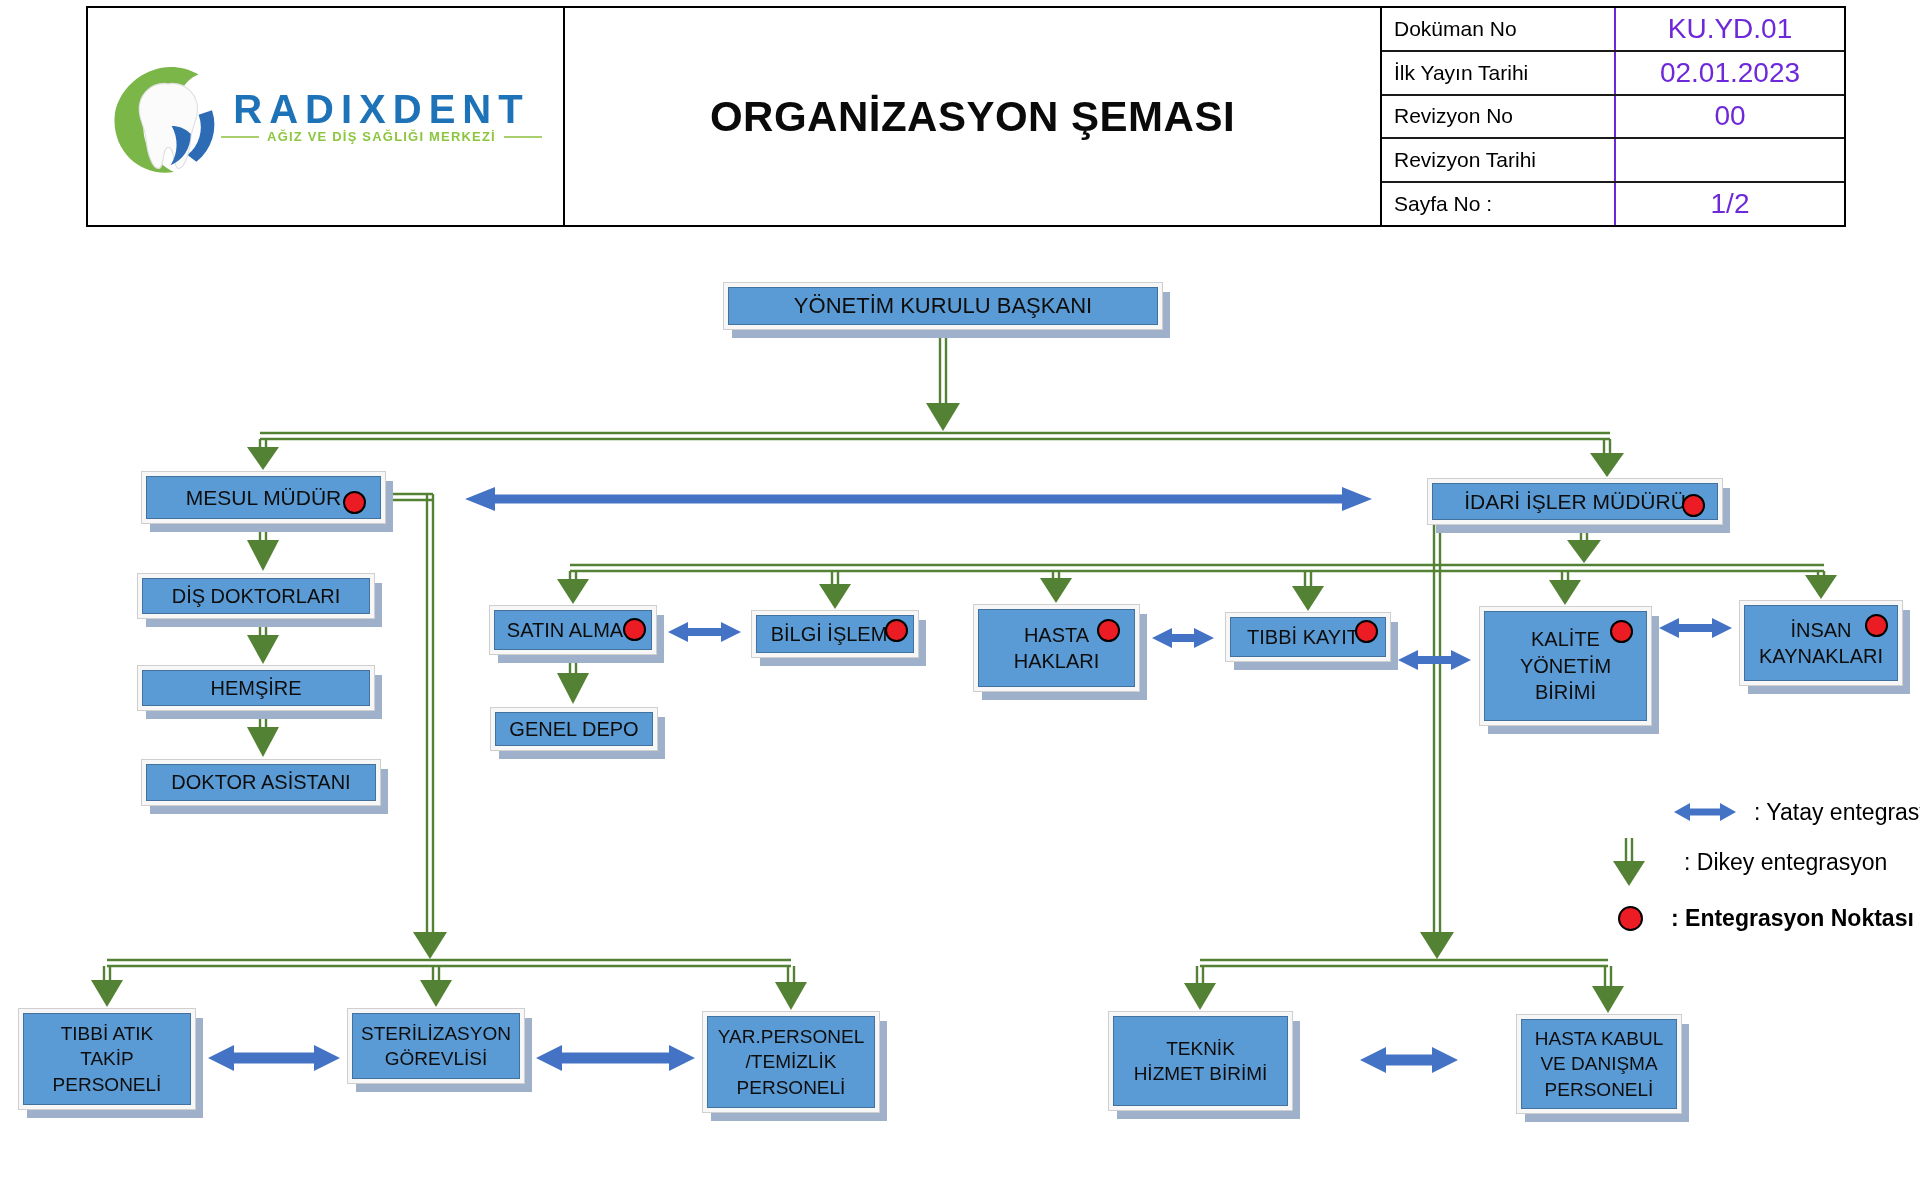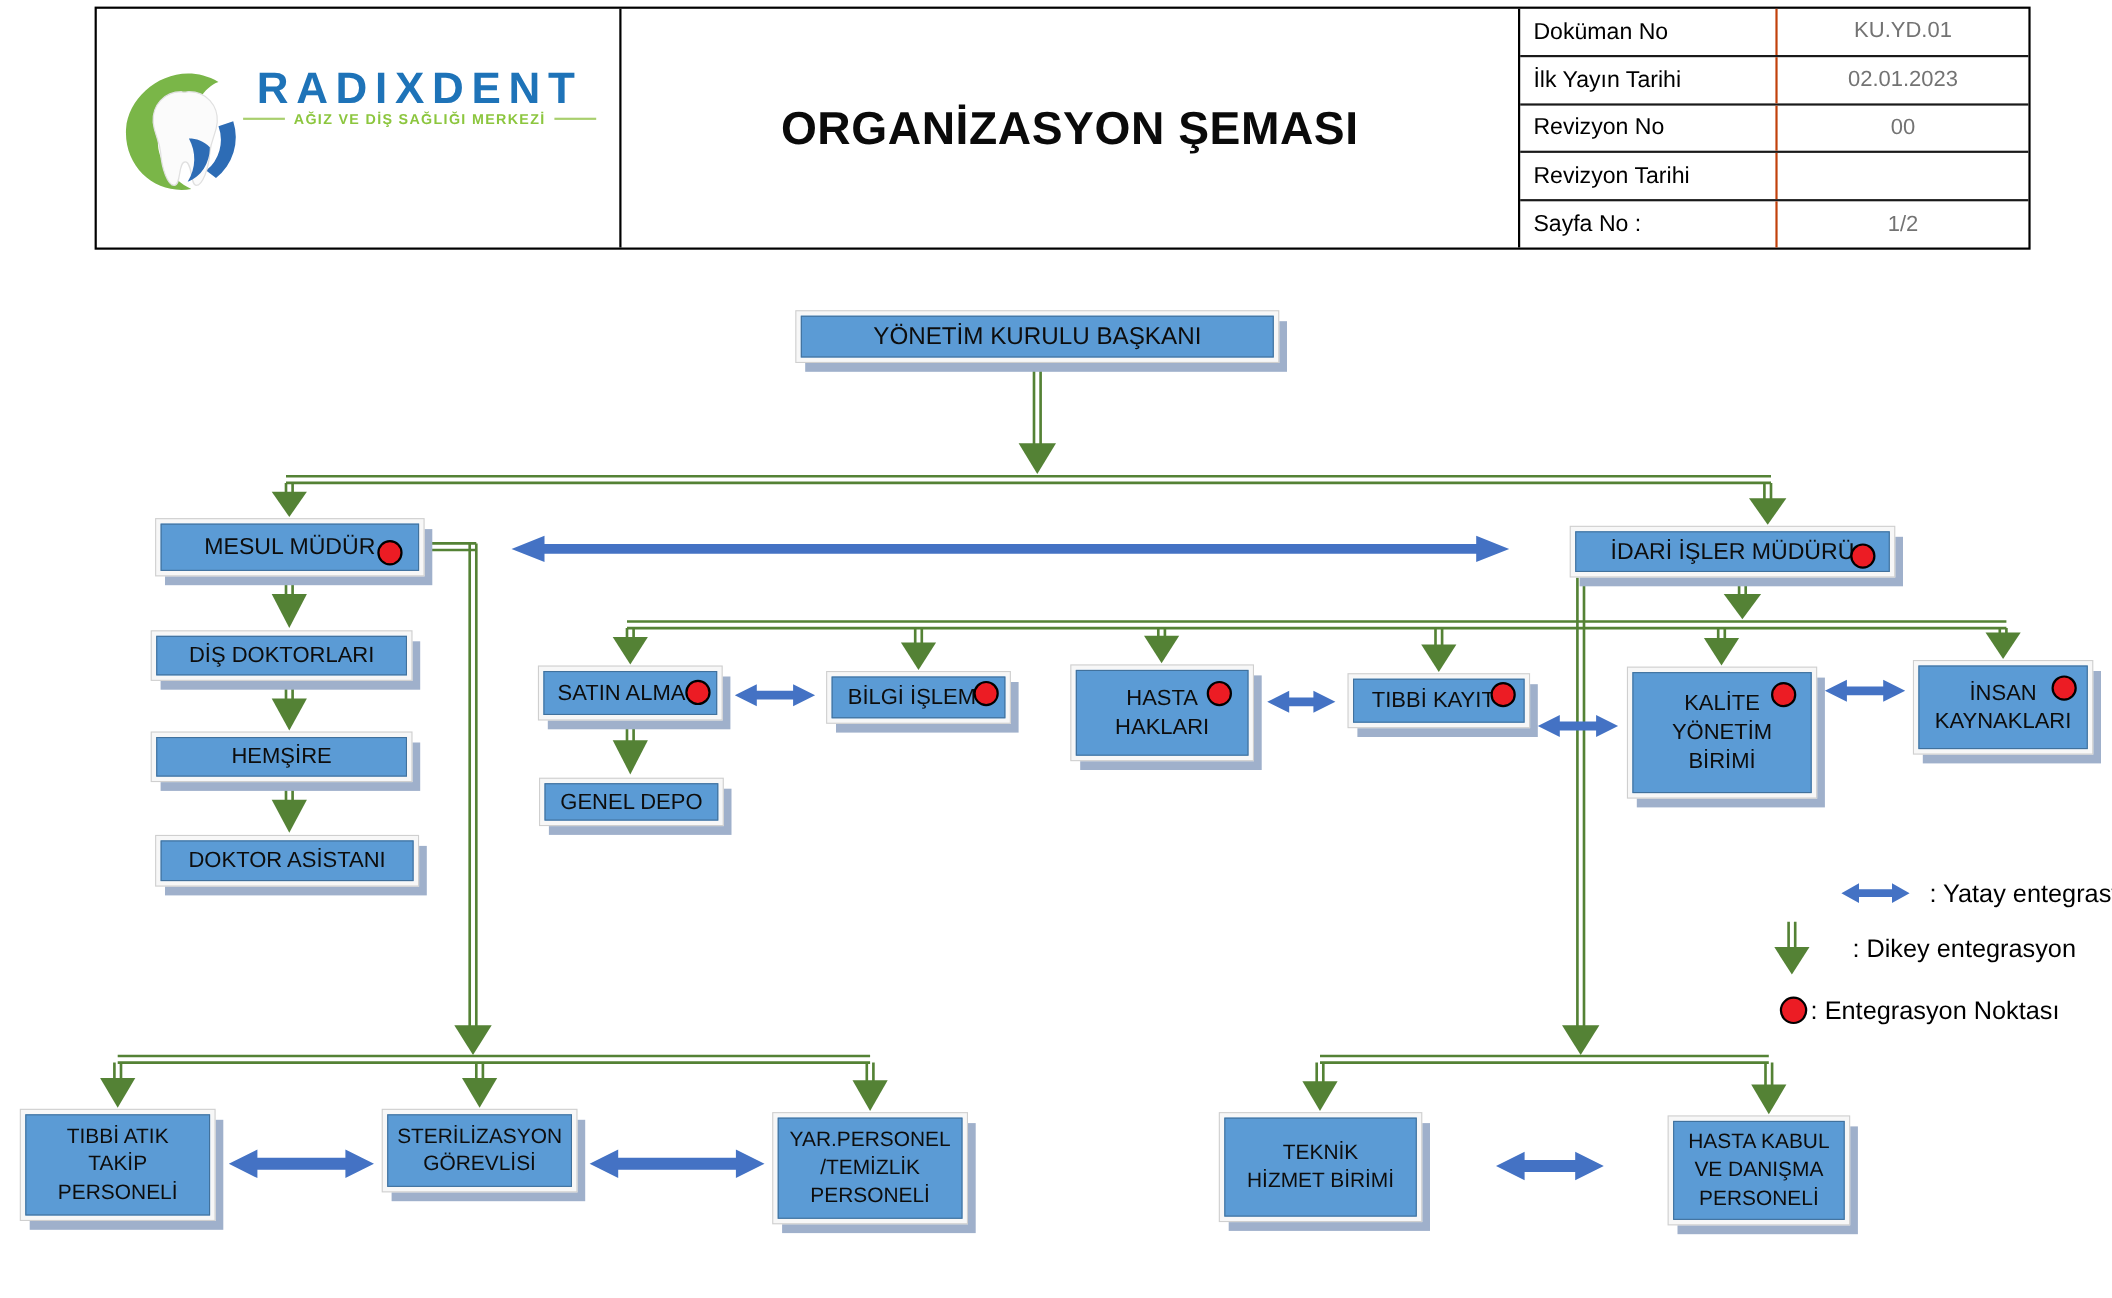--- a/index.html
+++ b/index.html
@@ -13,23 +13,23 @@
 
   
   .header{position:absolute;left:86px;top:6px;width:1760px;height:221px;border:2px solid #000;
           display:flex;box-sizing:border-box;background:#fff;}
   .h-cell-logo{width:475px;display:flex;align-items:center;justify-content:center;box-sizing:border-box;}
   .h-cell-title{flex:1;border-left:2px solid #000;display:flex;align-items:center;justify-content:center;box-sizing:border-box;}
   .h-cell-table{width:464px;border-left:2px solid #000;display:flex;flex-direction:column;box-sizing:border-box;}
   .doc-row{flex:1;display:flex;border-bottom:2px solid #1a1a1a;box-sizing:border-box;}
   .doc-row:last-child{border-bottom:none;}
   .doc-label{width:232px;display:flex;align-items:center;padding-left:12px;font-size:21px;color:#000;box-sizing:border-box;}
-  .doc-value{flex:1;border-left:2px solid #c2410c;display:flex;align-items:center;justify-content:center;font-size:20px;color:#737373;box-sizing:border-box;}
+  .doc-value{flex:1;border-left:2px solid #6d28d9;display:flex;align-items:center;justify-content:center;font-size:28px;color:#6d28d9;box-sizing:border-box;}
   .page-title{font-size:42px;font-weight:bold;color:#0a0a0a;letter-spacing:.5px;}
-  .logo-wrap{display:flex;align-items:flex-start;}
+  .logo-wrap{display:flex;align-items:center;}
   .brand-col{display:flex;flex-direction:column;align-items:center;}
   .brand-name{font-size:40px;font-weight:bold;color:var(--brand_blue);letter-spacing:7px;line-height:1;}
   .tagline-row{display:flex;align-items:center;gap:8px;margin-top:0;}
   .tagline{font-size:13px;font-weight:bold;color:var(--brand_green);letter-spacing:1.2px;white-space:nowrap;}
   .tag-line{width:38px;height:2px;background:#A9CF6E;}
 
   
   .node{position:absolute;background:var(--frame);border:1px solid #cfcfcf;padding:4px;
         box-sizing:border-box;box-shadow:8px 9px 0 -1px var(--shadow);}
   .node-inner{position:relative;width:100%;height:100%;background:var(--node_fill);
@@ -46,21 +46,21 @@
   #wires{position:absolute;left:0;top:0;width:1920px;height:1180px;pointer-events:none;}
   .gl{stroke:var(--green);stroke-width:2.4;fill:none;}
   .gh{fill:var(--green);stroke:none;}
   .ba{fill:var(--arrow_blue);stroke:none;}
 
   
   .legend-row{position:absolute;display:flex;align-items:center;}
   .legend-label{font-size:23px;color:#000;white-space:nowrap;margin-left:14px;}
   .legend-dot{width:25px;height:25px;border-radius:50%;background:var(--red);border:2.5px solid #000;
               box-sizing:border-box;margin-left:22px;}
-  .legend-dot + .legend-label{margin-left:3px;}
+  .legend-dot + .legend-label{margin-left:28px;font-weight:bold;}
 </style>
 </head>
 <body>
 
 <div id="stage">
 
   <div class="header">
     <div class="h-cell-logo">
       <div class="logo-wrap">
         <svg width="112" height="112" viewBox="0 0 100 100">

